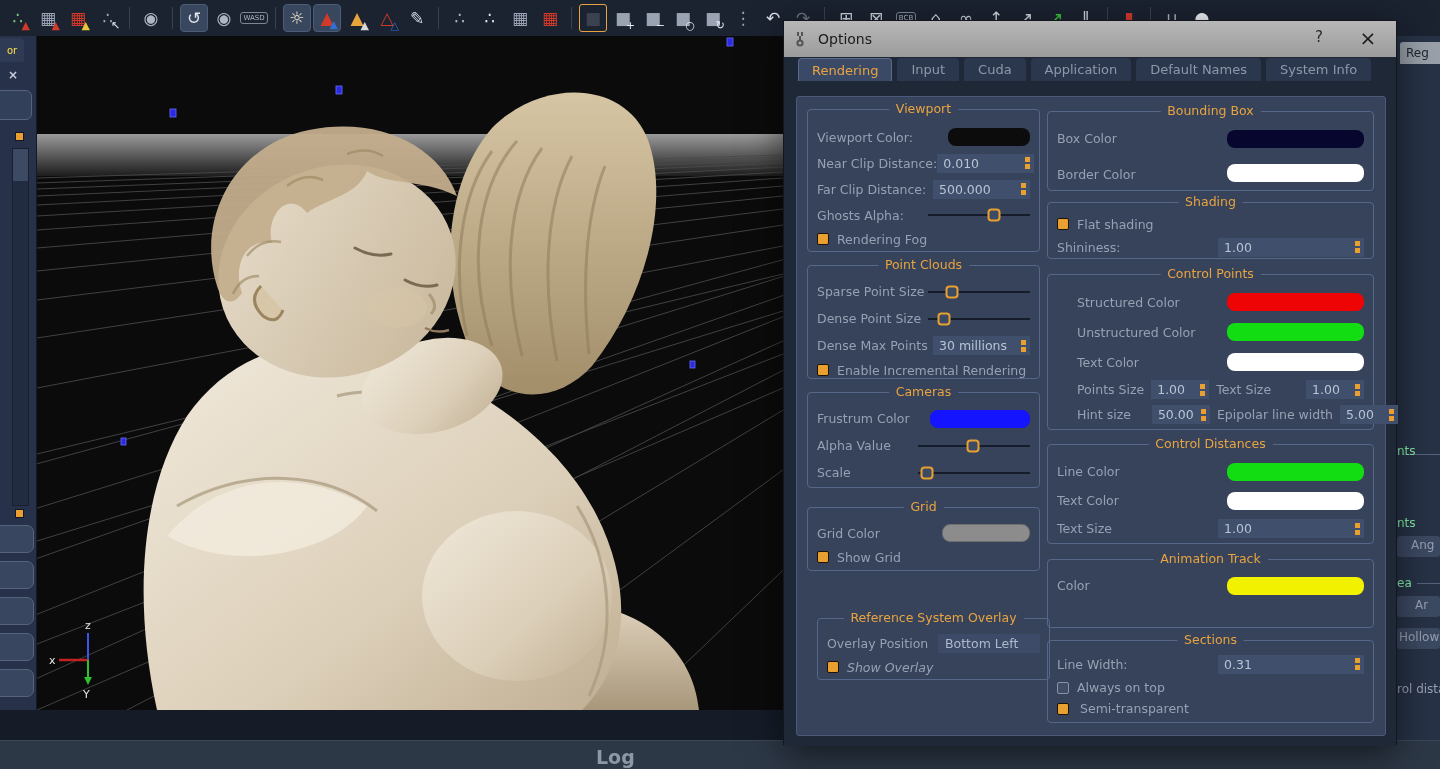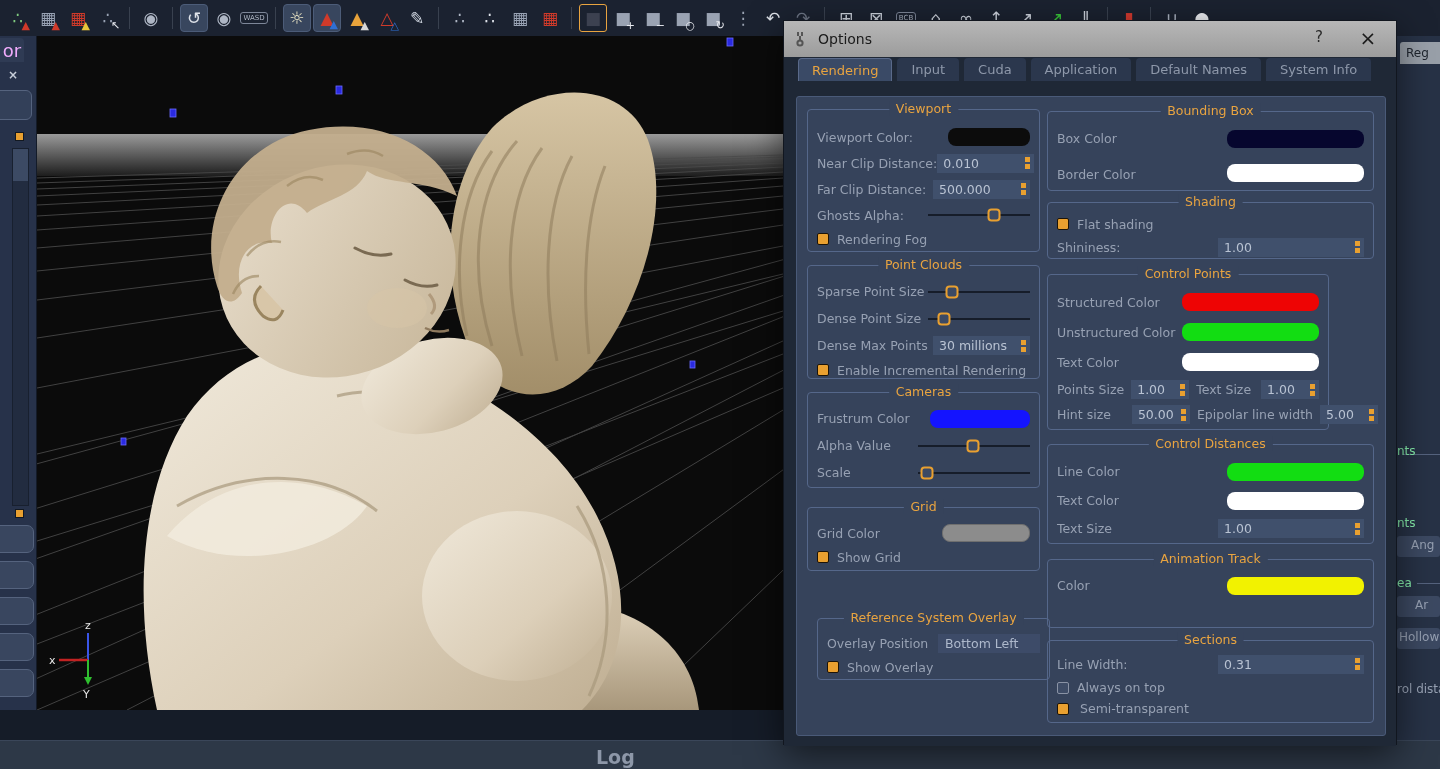--- a/index.html
+++ b/index.html
@@ -16,21 +16,21 @@
   .tb-btn.framed { border:1px solid #e9a440; border-radius:3px; }
   .tb-g2 { position:absolute; right:2px; bottom:0px; font-size:11px; }
   .tb-txt { font-size:7px; color:#aeb6c4; border:1px solid #7d8698; border-radius:3px;
     padding:1px 2px; letter-spacing:0; }
   .tb-sep { width:1px; height:22px; background:#39414f; margin:0 5px; flex:none; }
 
   
   #left-strip { position:absolute; left:0; top:36px; width:37px; height:674px;
     background:#27324a; border-right:1px solid #141b28; }
   .ls-tab { position:absolute; left:0; top:2px; width:24px; height:24px; background:#2f3b54;
-    color:#f0abfc; font-size:18px; display:flex; align-items:center; justify-content:center;
+    color:#fde047; font-size:10px; display:flex; align-items:center; justify-content:center;
     border-radius:0 4px 0 0; }
   .ls-close { position:absolute; left:8px; top:32px; color:#c8cfda; font-size:12px; font-weight:bold; }
   .ls-box { position:absolute; left:-8px; top:54px; width:40px; height:30px; background:#334059;
     border:1px solid #55637e; border-radius:6px; }
   .ls-cb { position:absolute; width:9px; height:9px; background:#e9a030; border:1px solid #131922; }
   .ls-track { position:absolute; left:12px; top:112px; width:17px; height:358px;
     background:#222c40; border:1px solid #18202f; }
   .ls-thumb { position:absolute; left:0; top:0; width:15px; height:32px; background:#3c4a64; }
   .ls-btn { position:absolute; left:-8px; width:42px; height:28px; background:#39465f;
     border:1px solid #55637e; border-radius:7px; }
@@ -536,21 +536,21 @@
     </div>
 
     <div class="grp" style="left:20px; top:490px; width:233px; height:62px; padding-top:12px;margin-top:31px;">
       <div class="grp-title">Reference System Overlay</div>
       <div class="row" style="height:25px;">
         <span class="lbl">Overlay Position</span>
         <span class="combo">Bottom Left</span>
       </div>
       <div class="row cbrow" style="height:22px;">
         <span class="cb on"></span>
-        <span class="cb-lbl" style="flex:1;">Show Overlay</span>
+        <span class="cb-lbl" style="flex:1;font-style:italic;">Show Overlay</span>
       </div>
     </div>
 
     <div class="grp" style="left:250px; top:14px; width:327px; height:80px; padding-top:12px;">
       <div class="grp-title">Bounding Box</div>
       <div class="row" style="height:29px;">
         <span class="lbl">Box Color</span>
         <span class="swatch wide">
             <i class="sw" style="background:#06062e"></i>
           </span>
@@ -574,21 +574,21 @@
         <span class="spin wide">
             <span class="val">1.00</span>
             <span class="btns">
               <b></b>
               <b></b>
             </span>
           </span>
       </div>
     </div>
 
-    <div class="grp" style="left:250px; top:177px; width:282px; height:156px; padding-top:12px;">
+    <div class="grp" style="left:250px; top:177px; width:327px; height:156px; padding-top:12px;padding-left:20px;">
       <div class="grp-title">Control Points</div>
       <div class="row" style="height:30px;">
         <span class="lbl">Structured Color</span>
         <span class="swatch wide">
             <i class="sw" style="background:#ee0404"></i>
           </span>
       </div>
       <div class="row" style="height:30px;">
         <span class="lbl">Unstructured Color</span>
         <span class="swatch wide">

